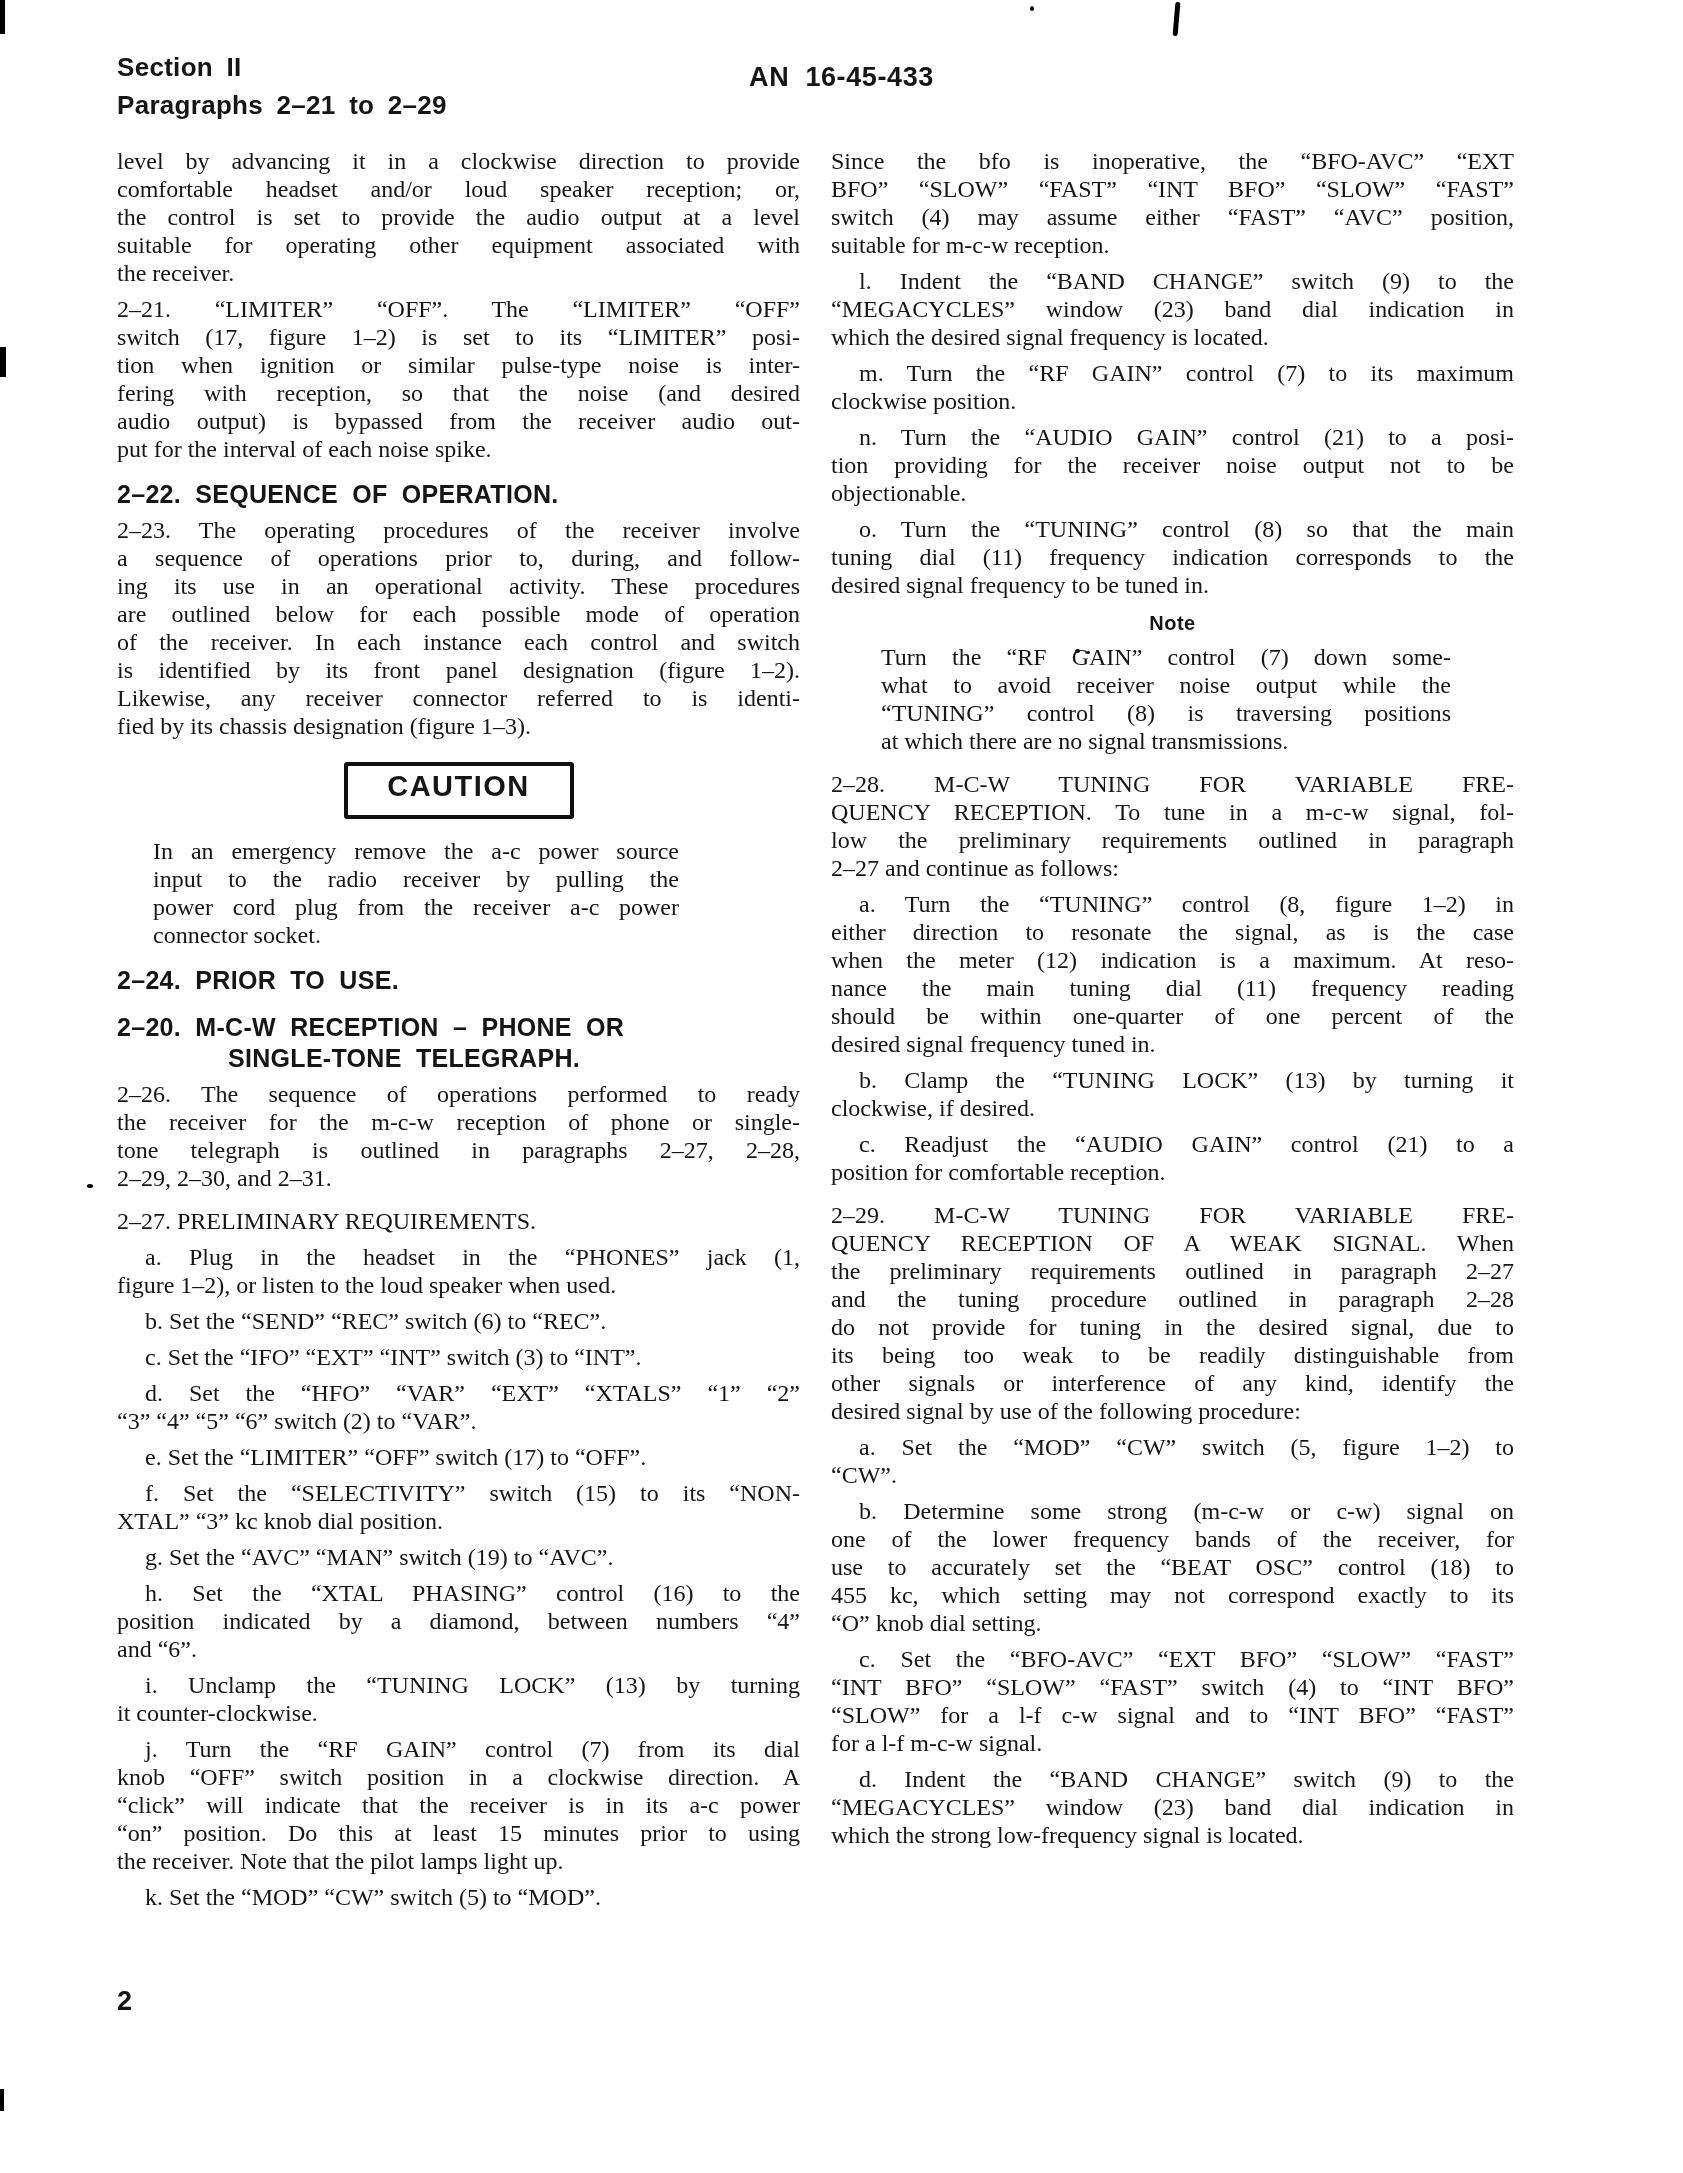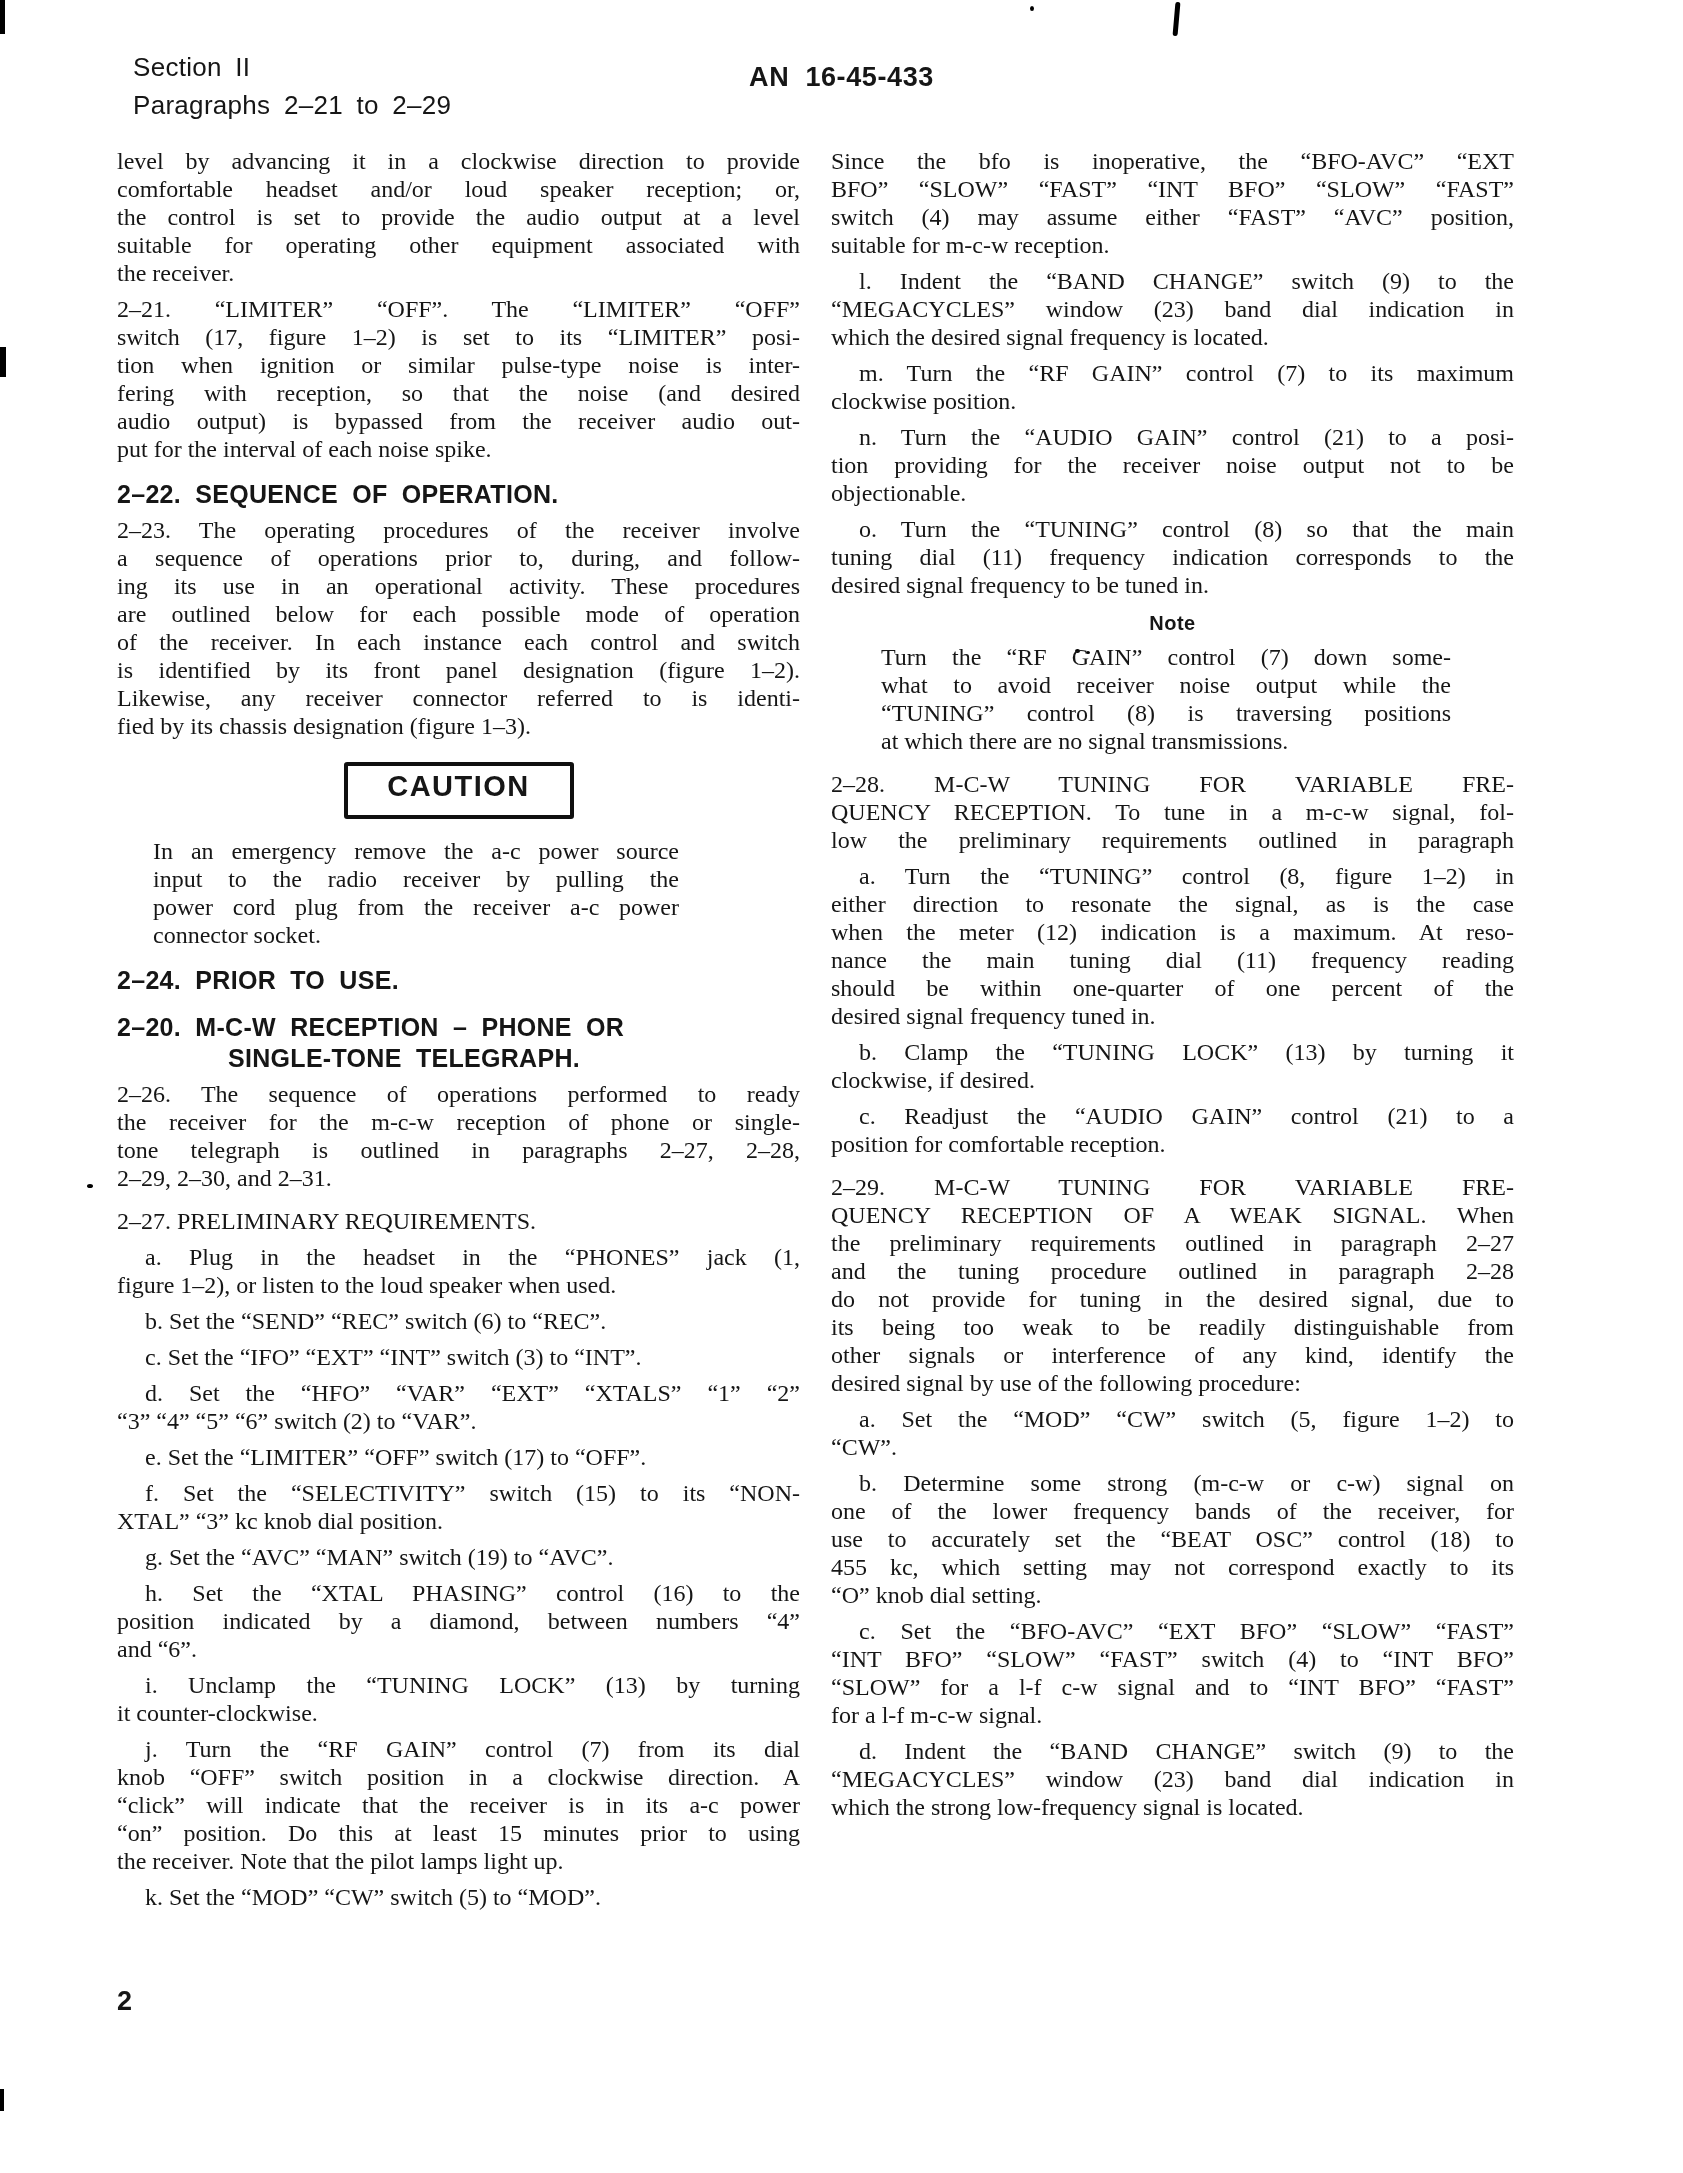--- a/index.html
+++ b/index.html
@@ -9,22 +9,22 @@
     font-family:"Liberation Serif", serif;
   }
   .page{
     position:relative;width:1683px;height:2173px;
     background:#ffffff;overflow:hidden;color:#161616;
   }
 
   
   .hdr-left{
     position:absolute;left:117px;top:48px;
-    font-family:"Liberation Sans", sans-serif;font-weight:400;
-    font-size:26px;line-height:38px;letter-spacing:0.3px;word-spacing:6px;margin-left:16px;
+    font-family:"Liberation Sans", sans-serif;font-weight:700;
+    font-size:26px;line-height:38px;letter-spacing:0.3px;word-spacing:6px;
   }
   .docnum{
     position:absolute;left:0;top:62px;width:1683px;text-align:center;
     font-family:"Liberation Sans", sans-serif;font-weight:700;
     font-size:27px;letter-spacing:0.6px;word-spacing:8px;
   }
 
   
   .columns{
     position:absolute;left:117px;top:147px;width:1426px;
@@ -239,20 +239,21 @@
         <div class="block inset">
           <div class="ln">Turn the “RF GAIN” control (7) down some-</div>
           <div class="ln">what to avoid receiver noise output while the</div>
           <div class="ln">“TUNING” control (8) is traversing positions</div>
           <div class="ln last">at which there are no signal transmissions.</div>
         </div>
         <div class="block para sp">
           <div class="ln">2–28. M-C-W TUNING FOR VARIABLE FRE-</div>
           <div class="ln">QUENCY RECEPTION. To tune in a m-c-w signal, fol-</div>
           <div class="ln">low the preliminary requirements outlined in paragraph</div>
+          <div class="ln last">2–27 and continue as follows:</div>
         </div>
         <div class="block item">
           <div class="ln">a. Turn the “TUNING” control (8, figure 1–2) in</div>
           <div class="ln">either direction to resonate the signal, as is the case</div>
           <div class="ln">when the meter (12) indication is a maximum. At reso-</div>
           <div class="ln">nance the main tuning dial (11) frequency reading</div>
           <div class="ln">should be within one-quarter of one percent of the</div>
           <div class="ln last">desired signal frequency tuned in.</div>
         </div>
         <div class="block item">

